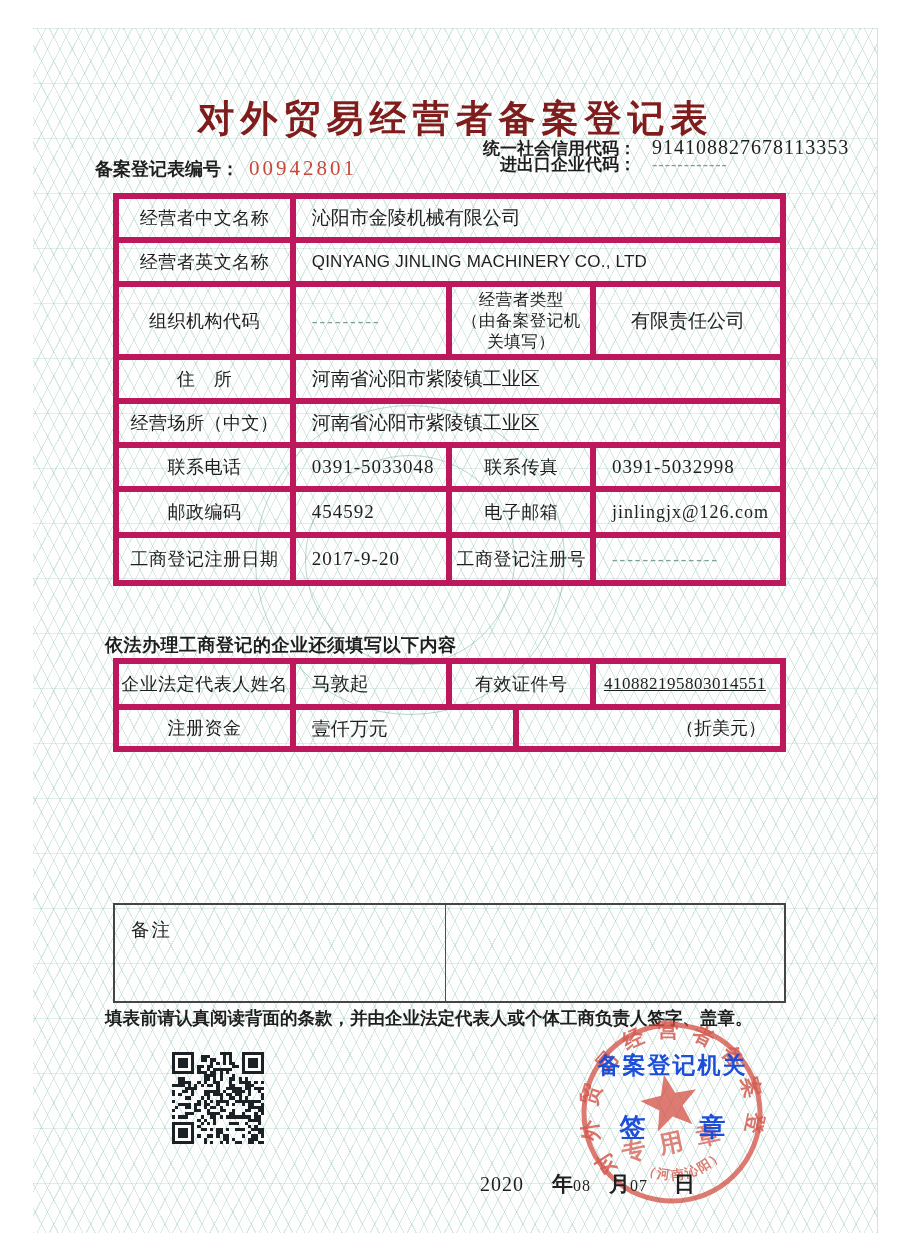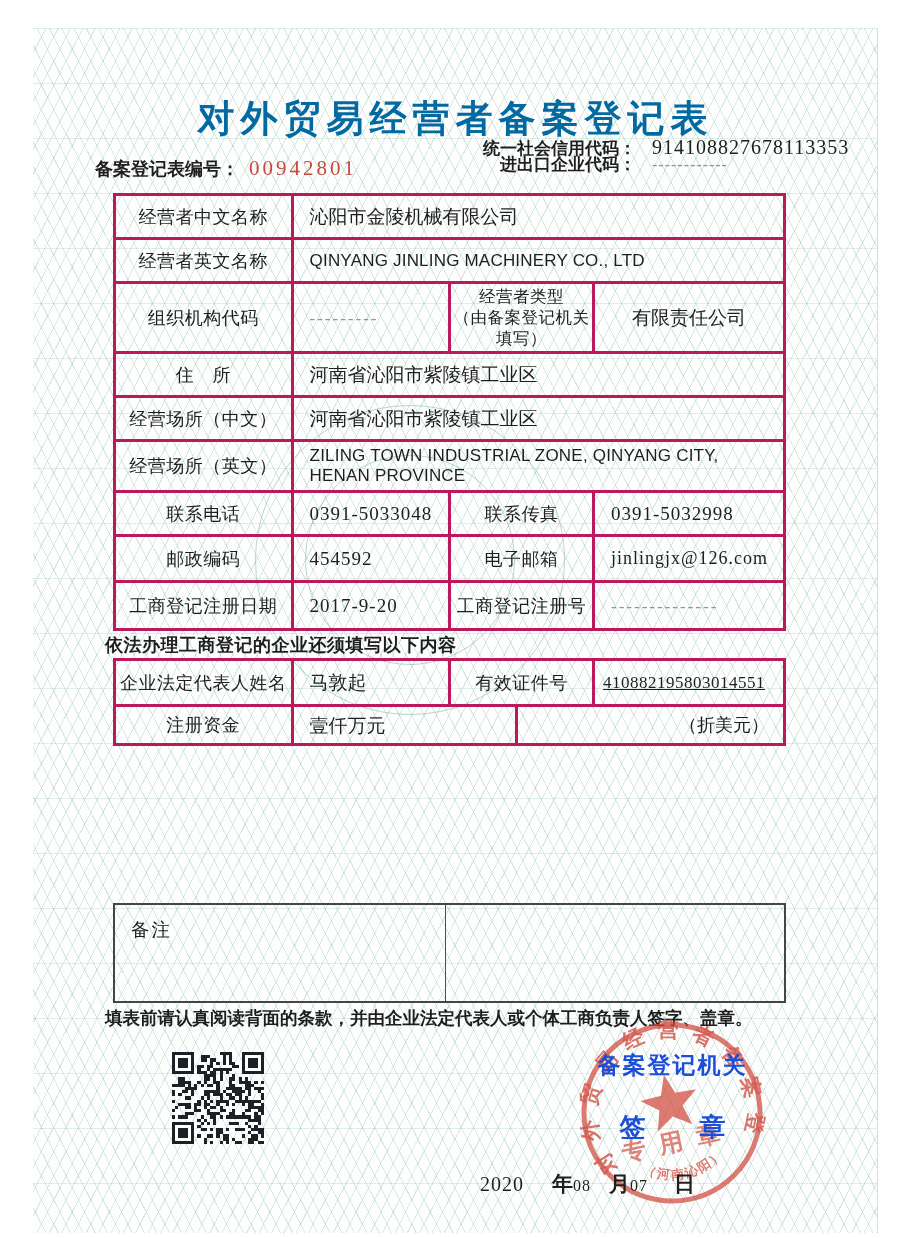--- a/index.html
+++ b/index.html
@@ -12,37 +12,37 @@
     background-color:#fdfefd;
     background-image:
       repeating-linear-gradient(63deg,  rgba(112,172,152,.26) 0 1px, transparent 1px 11px),
       repeating-linear-gradient(117deg, rgba(112,172,152,.26) 0 1px, transparent 1px 11px),
       repeating-linear-gradient(180deg, rgba(112,172,152,.20) 0 1px, transparent 1px 55px);
     border-right:1px solid #dddddb; }
   .rosette { position:absolute; border:1px solid rgba(98,168,145,.45); border-radius:50%; }
 
   .title { position:absolute; left:33px; top:94px; width:845px; text-align:center;
     font-family:"Liberation Sans","DejaVu Sans",sans-serif; font-weight:700;
-    font-size:37px; letter-spacing:6px; color:#0369a1; }
+    font-size:37px; letter-spacing:6px; color:#7f1d1d; }
 
   .reg-line { position:absolute; left:95px; top:156px; white-space:nowrap; }
   .reg-line .lbl { font-family:"Liberation Sans","DejaVu Sans",sans-serif; font-weight:700; font-size:18px; }
   .reg-line .num { color:#c8483c; font-size:21px; letter-spacing:3px; margin-left:10px; }
 
   .codes { position:absolute; left:468px; top:136px; }
   .codes .row { white-space:nowrap; line-height:23px; }
   .codes .row + .row { margin-top:-7px; }
   .codes .lbl { display:inline-block; width:168px; text-align:right;
     font-family:"Liberation Sans","DejaVu Sans",sans-serif; font-weight:700; font-size:17px; }
   .codes .valnum { font-size:20px; letter-spacing:1px; margin-left:16px; }
   .codes .dashes { color:#7ba196; font-size:16px; letter-spacing:1px; margin-left:16px; }
 
   table.form { position:absolute; border-collapse:collapse; table-layout:fixed;
     border:2px solid #454545; width:673px; left:113px; }
-  table.form td { border:3px solid #be185d; vertical-align:middle; }
+  table.form td { border:6px solid #be185d; vertical-align:middle; }
   td.lab { text-align:center; font-size:18px; letter-spacing:.5px; white-space:pre-line; padding:2px; }
   td.lab.small { font-size:16.5px; line-height:21px; }
   td.val { text-align:left; padding:4px 4px 4px 16px; font-size:19px; }
   td.val.en { font-family:"Liberation Sans","DejaVu Sans",sans-serif; font-size:17px; letter-spacing:.2px; }
   td.val.num { letter-spacing:1px; }
   td.val.center { text-align:center; padding-left:4px; }
   td.val.idnum { font-size:17px; letter-spacing:.5px; padding-left:8px;text-decoration:underline; }
   td.val.usd { text-align:right; padding-right:14px; font-size:18px; }
   .dash { color:#7ba196; letter-spacing:2px; font-size:17px; }
 
@@ -121,24 +121,20 @@
 （由备案登记机关填写）</td>
       <td class="val center">有限责任公司</td>
     </tr>
     <tr style="height:44px;">
       <td class="lab">住　所</td>
       <td class="val" colspan="3">河南省沁阳市紫陵镇工业区</td>
     </tr>
     <tr style="height:44px;">
       <td class="lab">经营场所（中文）</td>
       <td class="val" colspan="3">河南省沁阳市紫陵镇工业区</td>
-    </tr>
-    <tr style="height:44px;">
-      <td class="lab">经营场所（英文）</td>
-      <td class="val en" colspan="3">ZILING TOWN INDUSTRIAL ZONE, QINYANG CITY, HENAN PROVINCE</td>
     </tr>
     <tr style="height:44px;">
       <td class="lab">联系电话</td>
       <td class="val num">0391-5033048</td>
       <td class="lab">联系传真</td>
       <td class="val num">0391-5032998</td>
     </tr>
     <tr style="height:46px;">
       <td class="lab">邮政编码</td>
       <td class="val num">454592</td>

